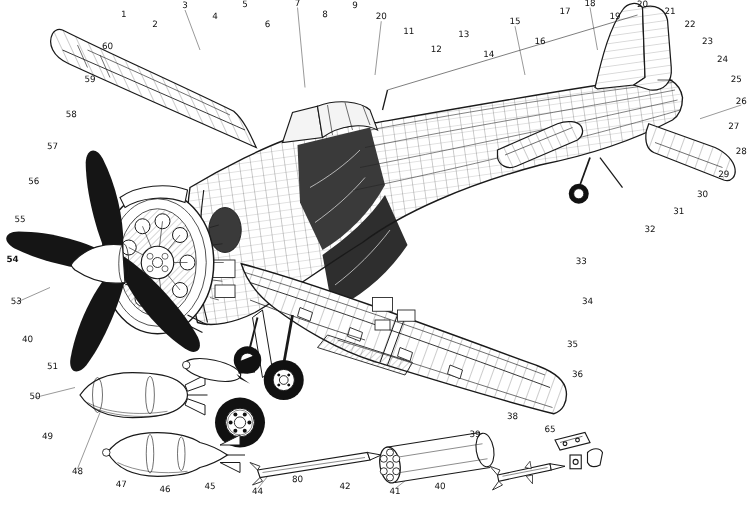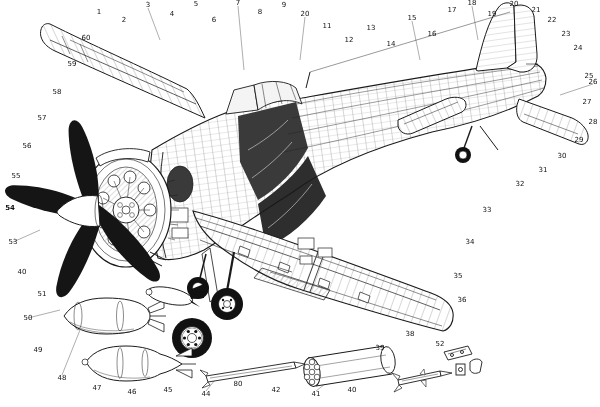--- a/index.html
+++ b/index.html
@@ -324,33 +324,33 @@
       <span class="callout" style="left: 412px; top: 18px; font-size: 7px;">15</span>
       <span class="callout" style="left: 432px; top: 34px; font-size: 7px;">16</span>
       <span class="callout" style="left: 452px; top: 10px; font-size: 7px;">17</span>
       <span class="callout" style="left: 472px; top: 3px; font-size: 7px;">18</span>
       <span class="callout" style="left: 492px; top: 14px; font-size: 7px;">19</span>
       <span class="callout" style="left: 514px; top: 4px; font-size: 7px;">20</span>
       <span class="callout" style="left: 536px; top: 10px; font-size: 7px;">21</span>
       <span class="callout" style="left: 552px; top: 20px; font-size: 7px;">22</span>
       <span class="callout" style="left: 566px; top: 34px; font-size: 7px;">23</span>
       <span class="callout" style="left: 578px; top: 48px; font-size: 7px;">24</span>
-      <span class="callout" style="left: 589px; top: 64px; font-size: 7px; margin-top: 12px;">25</span>
+      <span class="callout" style="left: 589px; top: 64px; font-size: 7px;">25</span>
       <span class="callout" style="left: 593px; top: 82px; font-size: 7px;">26</span>
       <span class="callout" style="left: 587px; top: 102px; font-size: 7px;">27</span>
       <span class="callout" style="left: 593px; top: 122px; font-size: 7px;">28</span>
       <span class="callout" style="left: 579px; top: 140px; font-size: 7px;">29</span>
       <span class="callout" style="left: 562px; top: 156px; font-size: 7px;">30</span>
       <span class="callout" style="left: 543px; top: 170px; font-size: 7px;">31</span>
       <span class="callout" style="left: 520px; top: 184px; font-size: 7px;">32</span>
-      <span class="callout" style="left: 487px; top: 210px; font-size: 7px;">33</span>
+      <span class="callout" style="left: 465px; top: 210px; font-size: 7px;">33</span>
       <span class="callout" style="left: 470px; top: 242px; font-size: 7px;">34</span>
       <span class="callout" style="left: 458px; top: 276px; font-size: 7px; text-align: center;">35</span>
       <span class="callout" style="left: 462px; top: 300px; font-size: 7px;">36</span>
-      <span class="callout" style="left: 440px; top: 344px; font-size: 7px;">52</span>
+      <span class="callout" style="left: 440px; top: 344px; font-size: 7px;">65</span>
       <span class="callout" style="left: 410px; top: 334px; font-size: 7px;">38</span>
       <span class="callout" style="left: 380px; top: 348px; font-size: 7px;">39</span>
       <span class="callout" style="left: 352px; top: 390px; font-size: 7px;">40</span>
       <span class="callout" style="left: 316px; top: 394px; font-size: 7px;">41</span>
       <span class="callout" style="left: 276px; top: 390px; font-size: 7px;">42</span>
       <span class="callout" style="left: 238px; top: 384px; font-size: 7px;">80</span>
       <span class="callout" style="left: 206px; top: 394px; font-size: 7px;">44</span>
       <span class="callout" style="left: 168px; top: 390px; font-size: 7px;">45</span>
       <span class="callout" style="left: 132px; top: 392px; font-size: 7px;">46</span>
       <span class="callout" style="left: 97px; top: 388px; font-size: 7px;">47</span>

